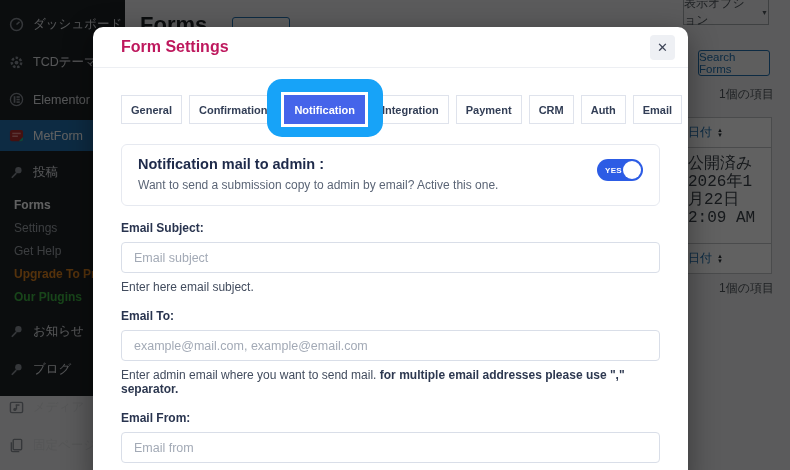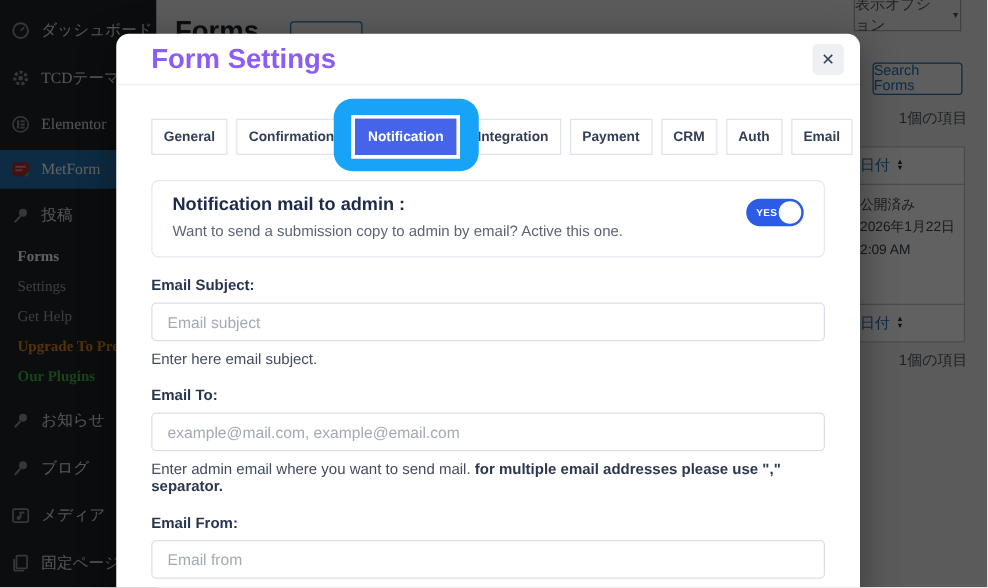--- a/index.html
+++ b/index.html
@@ -1,21 +1,21 @@
 <!DOCTYPE html>
 <html><head>
 <meta charset="utf-8">
 <style>
   * { margin:0; padding:0; box-sizing:border-box; }
   html,body { width:790px; height:470px; overflow:hidden; }
   body { font-family:"Liberation Sans","DejaVu Sans",sans-serif; }
   .stage { position:relative; width:790px; height:470px; background:#f0f0f1; overflow:hidden; }
 
   
-  .sidebar { position:absolute; left:0; top:0; width:125px; height:470px; background:#1d2327; padding-top:8px; z-index:1;font-family:Liberation Serif, serif; }
+  .sidebar { position:absolute; left:0; top:0; width:125px; height:396px; background:#1d2327; padding-top:8px; z-index:1; }
   .sb-item { display:flex; align-items:center; gap:9px; padding:8px 8px 8px 9px; margin-bottom:5px;
              font-size:12.5px; color:#dfe1e4; cursor:pointer; white-space:nowrap; overflow:hidden; }
   .sb-item .ico { width:15px; height:15px; flex:0 0 15px; display:inline-flex; align-items:center; justify-content:center; }
   .sb-item.active { background:#2271b1; color:#ffffff; }
   .sb-sub { padding:4px 8px 4px 14px; margin-bottom:1px; font-size:12px; color:#9ea3a8; cursor:pointer; white-space:nowrap; overflow:hidden; }
   .sb-sub.current { color:#ffffff; font-weight:bold; }
   .sb-sub.upgrade { color:#e0831f; font-weight:bold; }
   .sb-sub.plugins { color:#40b644; font-weight:bold; }
   .sb-gap { height:6px; }
 
@@ -27,31 +27,31 @@
   .bg-screenopts .arrow { font-size:7px; color:#50575e; }
   .bg-search { position:absolute; left:698px; top:50px; width:72px; height:26px; border:1px solid #2271b1; border-radius:3px;
                background:#f6f7f7; color:#2271b1; font-size:11.5px; display:flex; align-items:center; justify-content:center; z-index:1; cursor:pointer; }
   .bg-count1 { position:absolute; left:684px; top:86px; width:90px; text-align:right; font-size:12px; color:#50575e; z-index:1; }
   .bg-table { position:absolute; left:684px; top:117px; width:88px; background:#ffffff; border:1px solid #c3c4c7; z-index:1; }
   .bg-th { display:flex; align-items:center; gap:5px; padding:6px 6px 6px 3px; border-bottom:1px solid #c3c4c7;
            color:#2271b1; font-size:12px; cursor:pointer; }
   .bg-th.foot { border-bottom:none; border-top:1px solid #c3c4c7; }
   .sort { display:inline-flex; flex-direction:column; line-height:4.5px; font-size:6px; color:#2c3338; font-style:normal; }
   .sort i { font-style:normal; }
-  .bg-row { min-height:95px; padding:7px 4px 7px 3px; font-size:11px; line-height:18px; color:#3c434a; }
+  .bg-row { min-height:95px; padding:7px 4px 7px 3px; font-size:16px; line-height:18px; color:#3c434a;font-family:Liberation Mono, monospace; }
   .bg-count2 { position:absolute; left:684px; top:280px; width:90px; text-align:right; font-size:12px; color:#50575e; z-index:1; }
 
   
   .overlay { position:absolute; inset:0; background:rgba(0,0,0,0.62); z-index:5; }
 
   
   .modal { position:absolute; left:93px; top:27px; width:595px; height:460px; background:#ffffff;
            border-radius:10px 10px 0 0; box-shadow:0 8px 30px rgba(0,0,0,.4); z-index:10; overflow:hidden; }
   .modal-header { position:relative; height:41px; border-bottom:1px solid #edeff3; display:flex; align-items:center; padding:0 28px; }
-  .modal-title { font-size:22px; font-weight:bold; color:#8b5cf6; }
+  .modal-title { font-size:16px; font-weight:bold; color:#be185d; }
   .modal-close { position:absolute; right:13px; top:8px; width:25px; height:25px; background:#eef0f4; border:none; border-radius:4px;
                  color:#3c4356; font-size:13px; display:flex; align-items:center; justify-content:center; cursor:pointer; }
   .modal-body { padding:0 28px; }
 
   .tabs { position:relative; display:flex; align-items:center; gap:7px; margin-top:27px; }
   .tab { height:29px; padding:0 9px; background:#ffffff; border:1px solid #dfe3ec; border-radius:0;
          font-family:"Liberation Sans","DejaVu Sans",sans-serif; font-size:11px; font-weight:bold; color:#323e56; cursor:pointer; white-space:nowrap; }
   .tab-wrap { position:relative; display:inline-flex; z-index:2; }
   .tab-blob { position:absolute; left:-17px; right:-18px; top:-16px; bottom:-13px; background:#17a3f8; border-radius:15px; }
   .tab.active { position:relative; background:#4564ea; border-color:#4564ea; color:#ffffff; box-shadow:0 0 0 3px #ffffff; }

